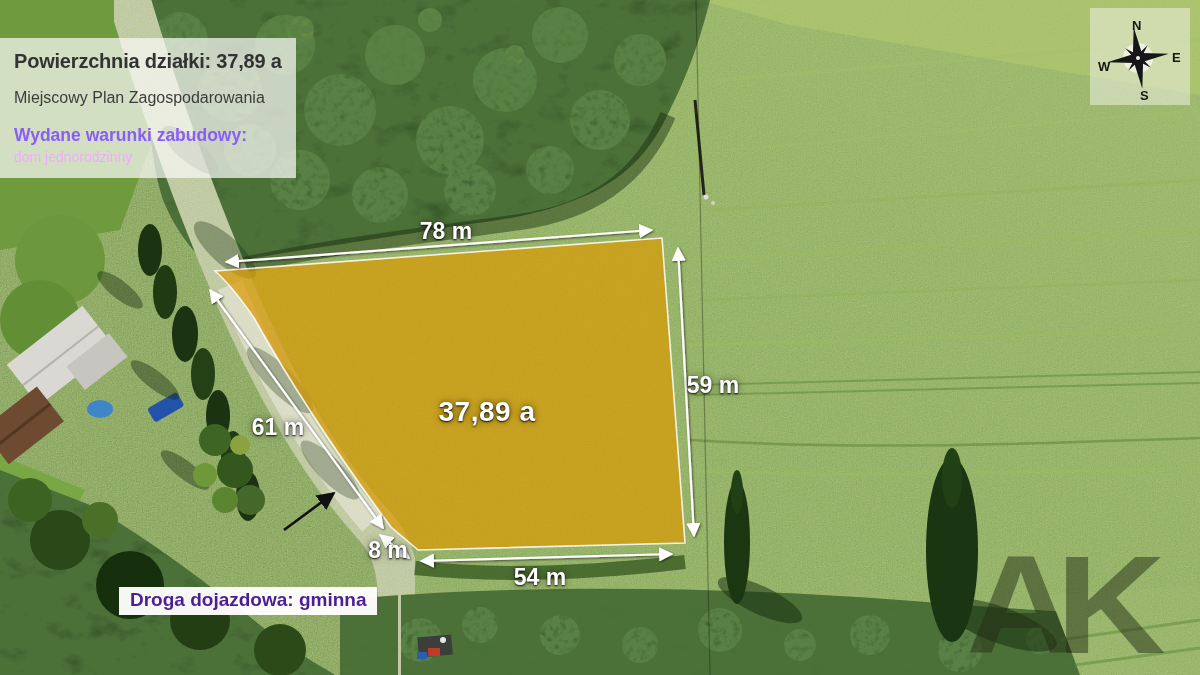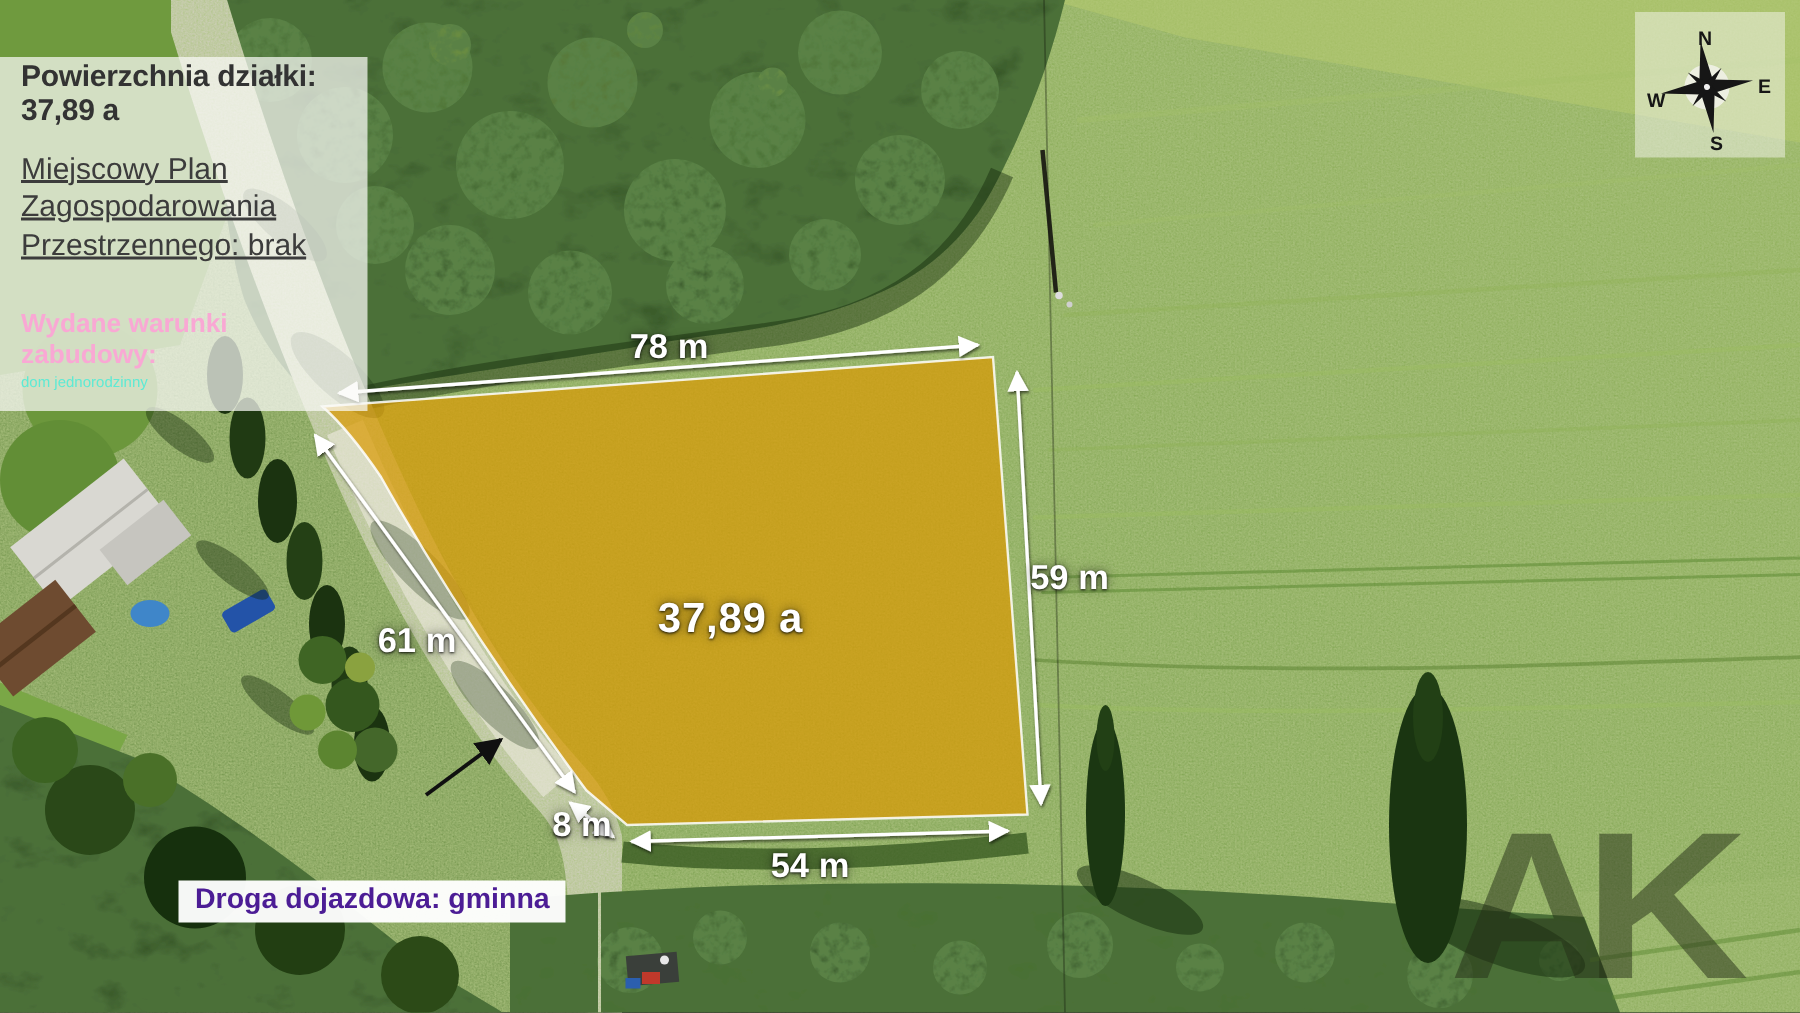--- a/index.html
+++ b/index.html
@@ -7,26 +7,26 @@
          font-family:"Liberation Sans",sans-serif;}
   .bg{position:absolute;inset:0;width:100%;height:100%;display:block;}
 
   
   .mlabel{position:absolute;transform:translate(-50%,-50%);color:#fff;font-weight:700;
           font-size:23px;white-space:nowrap;
           text-shadow:0 1px 2px rgba(0,0,0,.9),0 0 7px rgba(0,0,0,.55);}
   .mlabel.area{font-size:28px;letter-spacing:.5px;}
 
   
-  .info-panel{position:absolute;left:0;top:38px;width:245px;box-sizing:border-box;
-              padding:2px 14px 13px;background:rgba(250,250,247,.72);color:#333;}
+  .info-panel{position:absolute;left:0;top:38px;width:296px;box-sizing:border-box;
+              padding:12px 14px 13px;background:rgba(250,250,247,.72);color:#333;}
   .ip-title{font-size:20px;font-weight:700;letter-spacing:-.2px;}
-  .ip-plan{margin-top:15px;font-size:20px;line-height:1.27;color:#3c3c3c;text-decoration:underline;}
-  .ip-heading{margin-top:28px;font-size:17.5px;font-weight:700;color:#f9a8d4;}
-  .ip-value{margin-top:3px;font-size:10px;color:#5eead4;}
+  .ip-plan{margin-top:15px;font-size:16px;line-height:1.27;color:#3c3c3c;}
+  .ip-heading{margin-top:17px;font-size:17.5px;font-weight:700;color:#8b5cf6;}
+  .ip-value{margin-top:3px;font-size:14px;color:#f0abfc;}
 
   
   .road-label{position:absolute;left:119px;top:587px;background:rgba(255,255,255,.96);
               color:#4c1d95;font-size:19px;font-weight:700;padding:2px 11px 4px;}
 
   
   .compass{position:absolute;left:1090px;top:8px;width:100px;height:97px;
            background:rgba(246,246,238,.5);}
   .compass svg{position:absolute;inset:0;}
   .cletter{position:absolute;color:#161616;font-size:13px;font-weight:700;}
@@ -238,21 +238,20 @@
   <div class="mlabel" style="left:713px;top:385px;">59 m</div>
   <div class="mlabel" style="left:278px;top:427px;">61 m</div>
   <div class="mlabel" style="left:388px;top:550px;">8 m</div>
   <div class="mlabel" style="left:540px;top:577px;">54 m</div>
   <div class="mlabel area" style="left:487px;top:412px;">37,89 a</div>
 
   <div class="info-panel">
     <div class="ip-title">Powierzchnia działki: 37,89 a</div>
     <div class="ip-plan">
       <div>Miejscowy Plan Zagospodarowania</div>
-      <div>Przestrzennego: brak</div>
     </div>
     <div class="ip-heading">Wydane warunki zabudowy:</div>
     <div class="ip-value">dom jednorodzinny</div>
   </div>
 
   <div class="road-label">Droga dojazdowa: gminna</div>
 
   <div class="compass">
     <svg viewBox="0 0 100 97">
       <g transform="translate(48,50) rotate(-8)">

